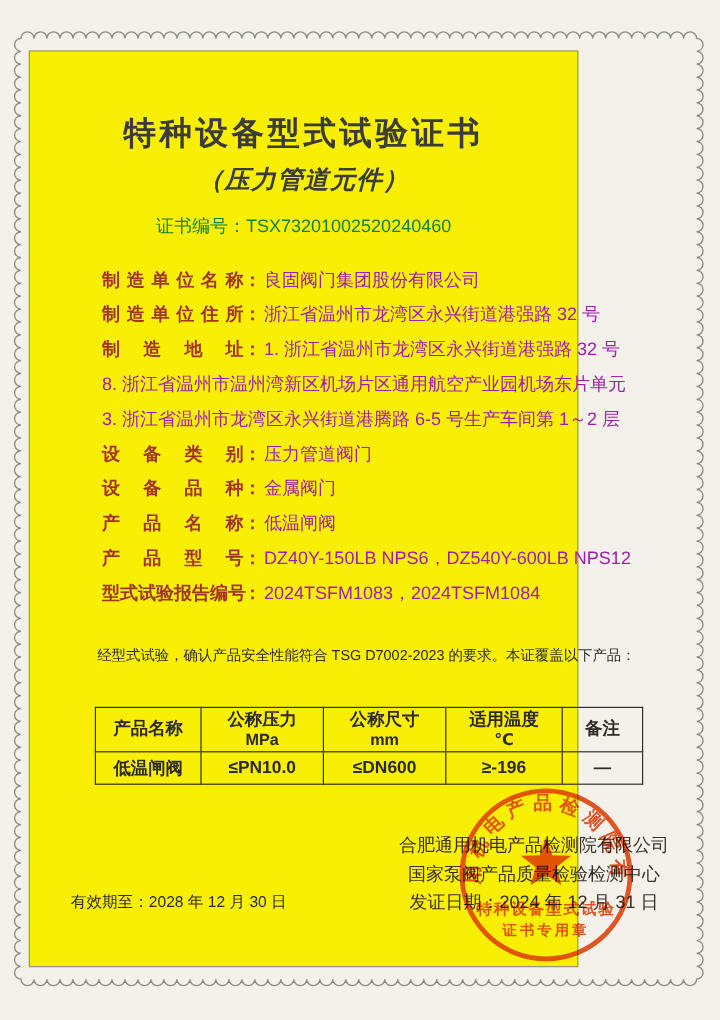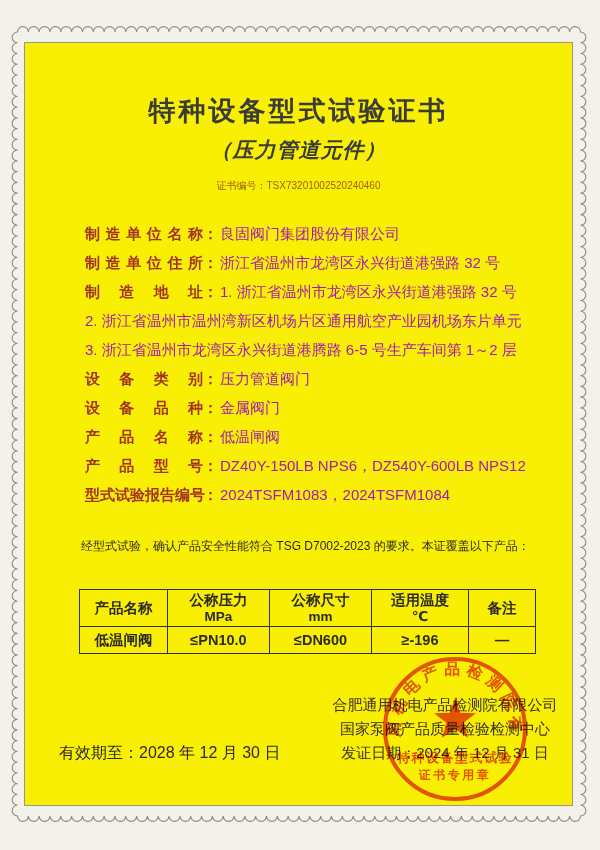--- a/index.html
+++ b/index.html
@@ -4,34 +4,34 @@
 <style>
   html,body{margin:0;padding:0;}
   body{
     width:600px;height:850px;position:relative;overflow:hidden;
     background:#f3f1ea;
     font-family:"Liberation Sans","DejaVu Sans",sans-serif;
   }
   .perf{position:absolute;left:0;top:0;}
   .perf path{fill:none;stroke:#8b8b84;stroke-width:1.1px;}
   .cert{
-    position:absolute;left:24px;top:42px;width:549px;height:764px;
+    position:absolute;left:24px;top:42px;width:458px;height:764px;
     background:#f8ef04;border:1px solid #98958b;box-sizing:border-box;
   }
   .title{
     position:absolute;top:50px;left:0;width:100%;text-align:center;
     font-size:27px;font-weight:bold;letter-spacing:3px;color:#3b3b37;
   }
   .subtitle{
     position:absolute;top:93px;left:0;width:100%;text-align:center;
     font-size:21px;font-weight:600;letter-spacing:1px;color:#3b3b37;font-style:italic;
   }
   .certno{
     position:absolute;top:136px;left:0;width:100%;text-align:center;
-    font-size:10px;color:#a16207;
+    font-size:15px;color:#15803d;
   }
   .fields{
     position:absolute;top:176px;left:60px;width:474px;
     font-size:15px;line-height:29px;color:#2d2a26;
   }
   .frow{white-space:nowrap;}
   .lbl{
     display:inline-flex;justify-content:space-between;width:118px;
     color:#a23522;font-weight:600;vertical-align:top;
   }
@@ -47,21 +47,21 @@
     position:absolute;top:546px;left:54px;width:456px;
     border-collapse:collapse;table-layout:fixed;
     color:#2d2a26;text-align:center;
   }
   .spec th,.spec td{border:1.5px solid #33302b;padding:0;font-weight:bold;}
   .spec th{height:36px;}
   .spec td{height:26px;font-size:14.5px;}
   .h1{font-size:14.5px;line-height:17px;}
   .h2{font-size:13.5px;line-height:15px;}
   .valid{
-    position:absolute;top:700px;left:34px;font-size:16px;color:#2d2a26;
+    position:absolute;top:700px;left:34px;font-size:13px;color:#2d2a26;
   }
   .issuer{
     position:absolute;top:650px;left:250px;width:340px;text-align:center;
     font-size:15px;line-height:24px;color:#3a2f26;z-index:1;
   }
   .seal{
     position:absolute;left:354px;top:610px;z-index:2;
     mix-blend-mode:multiply;opacity:0.9;
   }
   .seal .ring{fill:none;stroke:#e8470f;stroke-width:4px;}
@@ -100,21 +100,21 @@
             <span>位</span>
             <span>住</span>
             <span>所</span>
           </span><span class="colon">：</span><span class="val">浙江省温州市龙湾区永兴街道港强路 32 号</span></div>
       <div class="frow"><span class="lbl">
             <span>制</span>
             <span>造</span>
             <span>地</span>
             <span>址</span>
           </span><span class="colon">：</span><span class="val">1. 浙江省温州市龙湾区永兴街道港强路 32 号</span></div>
-      <div class="frow cont val">2. 浙江省温州市温州湾新区机场片区通用航空产业园机场东片单元</div>
+      <div class="frow cont val">8. 浙江省温州市温州湾新区机场片区通用航空产业园机场东片单元</div>
       <div class="frow cont val">3. 浙江省温州市龙湾区永兴街道港腾路 6-5 号生产车间第 1～2 层</div>
       <div class="frow"><span class="lbl">
             <span>设</span>
             <span>备</span>
             <span>类</span>
             <span>别</span>
           </span><span class="colon">：</span><span class="val">压力管道阀门</span></div>
       <div class="frow"><span class="lbl">
             <span>设</span>
             <span>备</span>

